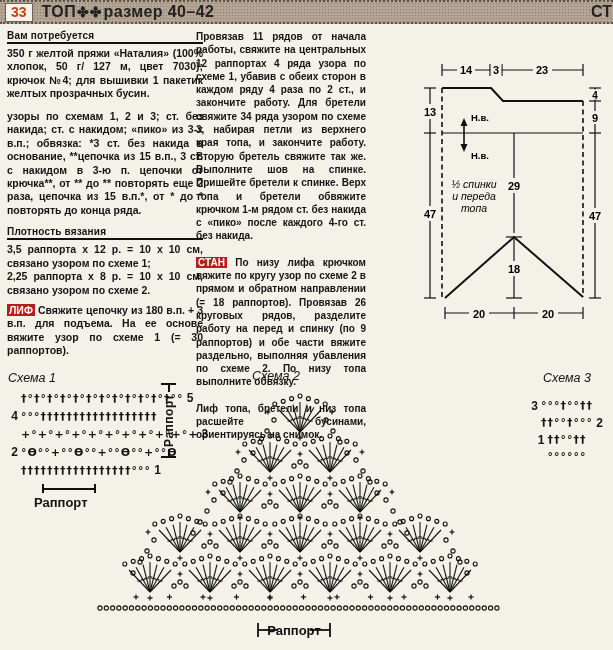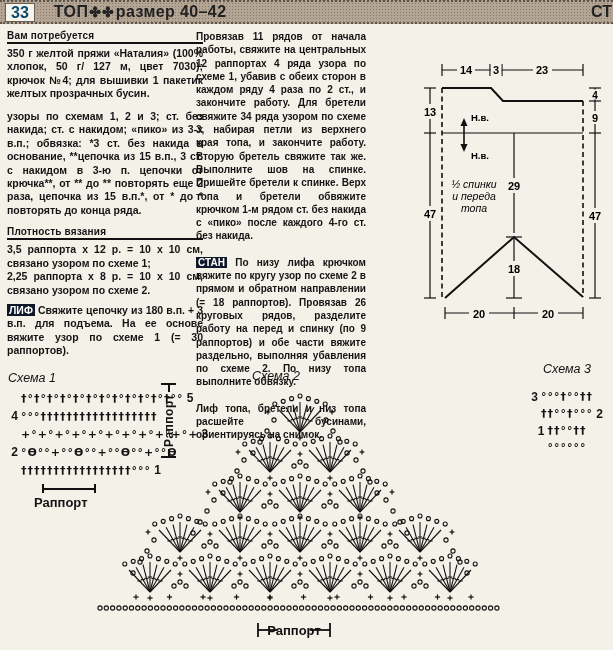--- a/index.html
+++ b/index.html
@@ -5,42 +5,42 @@
   html,body{margin:0;padding:0;background:#d8d4cb;}
   .page{position:relative;width:613px;height:650px;background:#f4f1e8;overflow:hidden;
         font-family:"Liberation Sans",sans-serif;color:#141414;}
   
   .hdr{position:absolute;left:0;top:0;right:0;height:24px;
        background:#b3a493;
        background-image:radial-gradient(#877a6b 0.6px,transparent 0.7px);
        background-size:3px 3px;
        border-top:2px dotted #5e564b;border-bottom:2px dotted #5e564b;
        display:flex;align-items:center;padding:0 5px;box-sizing:border-box;}
-  .issue{background:#f6f3ec;border:1px solid #6a6156;font-weight:bold;font-size:16px;
-         padding:0 5px;line-height:17px;margin-right:19px;color:#0c4a6e;}
+  .issue{background:#f6f3ec;border:1px solid #6a6156;font-weight:bold;font-size:14px;
+         padding:0 5px;line-height:17px;margin-right:9px;color:#c2410c;}
   .hdr-title{font-weight:bold;font-size:16px;letter-spacing:.4px;color:#222;display:flex;gap:1px;align-items:center;}
   .clubs{font-size:14px;letter-spacing:1px;}
   .hdr-right{margin-left:auto;font-weight:bold;font-size:16px;color:#222;margin-right:-4px;}
   
   .col{position:absolute;top:30px;}
   .col1{left:7px;width:196px;}
   .col2{left:196px;width:170px;}
   h2.sec{font-size:10px;font-weight:bold;margin:0 0 3px 0;padding:0 0 1px 0;
          border-bottom:2px solid #111;letter-spacing:.2px;}
   .body{font-size:10.5px;line-height:1.28;font-weight:600;text-align:justify;margin:0 0 9px 0;}
   .col2 .body{font-size:10px;line-height:1.33;margin:0;}
   .col2 .body + .body{margin-top:13px;}
-  .chip{background:#0f172a;color:#fff;font-weight:bold;padding:0 2px;}
+  .chip{background:#b91c1c;color:#fff;font-weight:bold;padding:0 2px;}
   .gline{margin:0;}
   .mt6{margin-top:7px;}
   
   .chart-title{font-style:italic;font-weight:normal;font-size:12.5px;}
   .chart{position:absolute;}
   .chart1{left:8px;top:371px;width:186px;}
-  .chart3{left:524px;top:362px;width:86px;}
+  .chart3{left:524px;top:371px;width:86px;}
   .chart3 .chart-title{text-align:center;}
   .crow{display:flex;align-items:center;height:18px;}
   .chart3 .crow{height:17px;justify-content:center;}
   .rnum{width:13px;text-align:center;font-weight:bold;font-size:12px;flex:0 0 auto;}
   .syms{font-family:"DejaVu Sans",sans-serif;font-weight:bold;font-size:11px;
         letter-spacing:1px;white-space:nowrap;line-height:1;}
   .h-bracket{margin:5px 0 0 34px;width:50px;height:9px;border-left:2px solid #111;border-right:2px solid #111;
              background:linear-gradient(#111,#111) center/100% 2px no-repeat;}
   .rapport-b{margin:2px 0 0 26px;font-weight:bold;font-size:13px;}
   .v-rapport{position:absolute;left:161px;top:383px;display:flex;flex-direction:column;align-items:center;}

